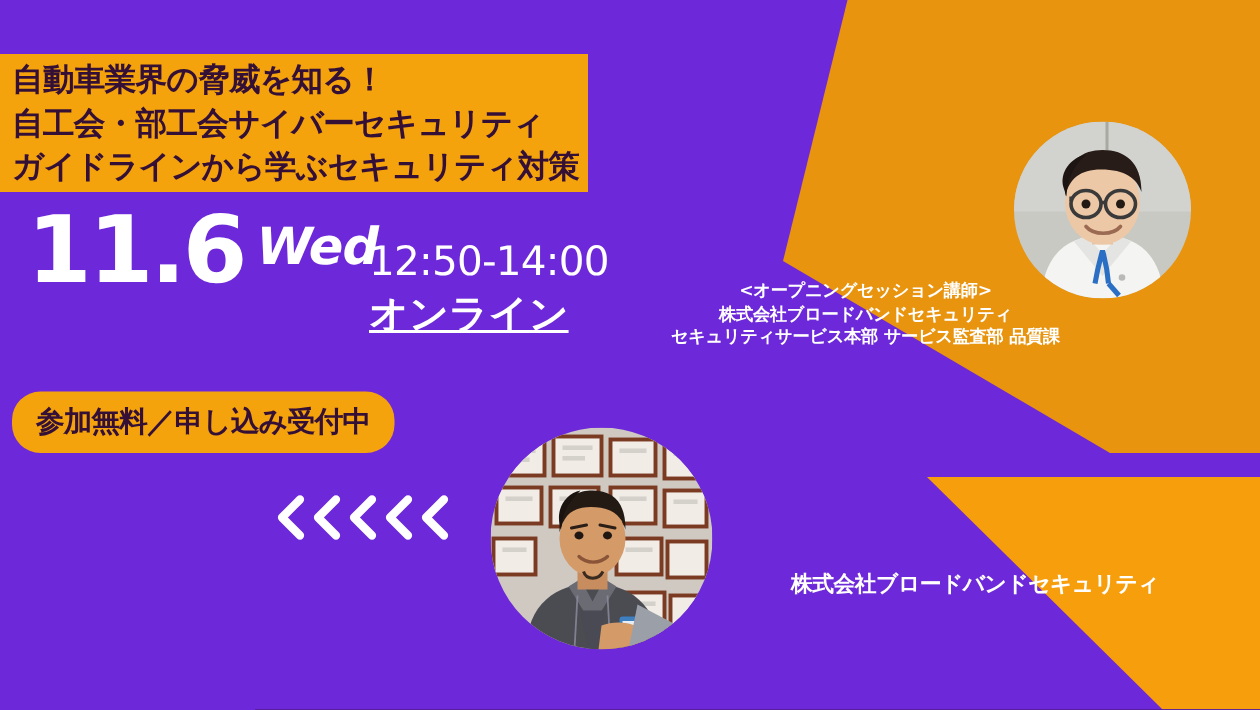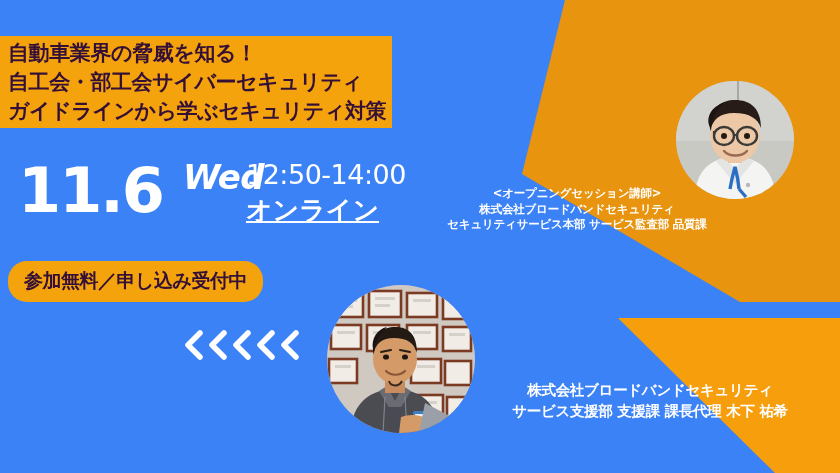--- a/index.html
+++ b/index.html
@@ -2,21 +2,21 @@
 <html><head>
 <meta charset="utf-8">
 <style>
   html,body{margin:0;padding:0;}
   body{
     width:840px;height:473px;
     background:#341037;
     font-family:"DejaVu Sans","Liberation Sans",sans-serif;
     overflow:hidden;
   }
-  #stage{position:relative;width:840px;height:473px;overflow:hidden;background:#3b82f6;}
+  #stage{position:relative;width:840px;height:473px;overflow:hidden;background:#6d28d9;}
 
   .shape{position:absolute;}
 
   
   #wedge-top{
     left:430px;top:0;width:410px;height:310px;
     background:#E8940E;
     clip-path:polygon(135px 0, 410px 0, 410px 302px, 310px 302px, 92px 174px);
   }
   #wedge-bottom{
@@ -35,21 +35,21 @@
   #title-banner .tline{
     color:#341037;
     font-weight:bold;
     font-size:21px;
     line-height:29px;
     letter-spacing:-0.4px;
     white-space:nowrap;
   }
 
   
-  #date-block{position:absolute;left:18px;top:160px;display:flex;align-items:flex-start;gap:12px;}
+  #date-block{position:absolute;left:18px;top:136px;display:flex;align-items:center;}
   #date-big{
     color:#FFFFFF;font-weight:bold;font-size:62px;line-height:62px;
     letter-spacing:-2px;
   }
   #date-dow{
     color:#FFFFFF;font-weight:bold;font-size:34px;line-height:34px;
     margin-left:8px;margin-bottom:4px;letter-spacing:-0.5px;font-style:italic;
   }
 
   #time-block{position:absolute;left:246px;top:160px;}
@@ -228,16 +228,15 @@
   </div>
 
   <div id="caption-top">
     <div>&lt;オープニングセッション講師&gt;</div>
     <div>株式会社ブロードバンドセキュリティ</div>
     <div>セキュリティサービス本部 サービス監査部 品質課</div>
   </div>
 
   <div id="caption-bottom">
     <div>株式会社ブロードバンドセキュリティ</div>
-    <div>サービス支援部 支援課 課長代理 木下 祐希</div>
   </div>
 
 </div>
 
 </body></html>

